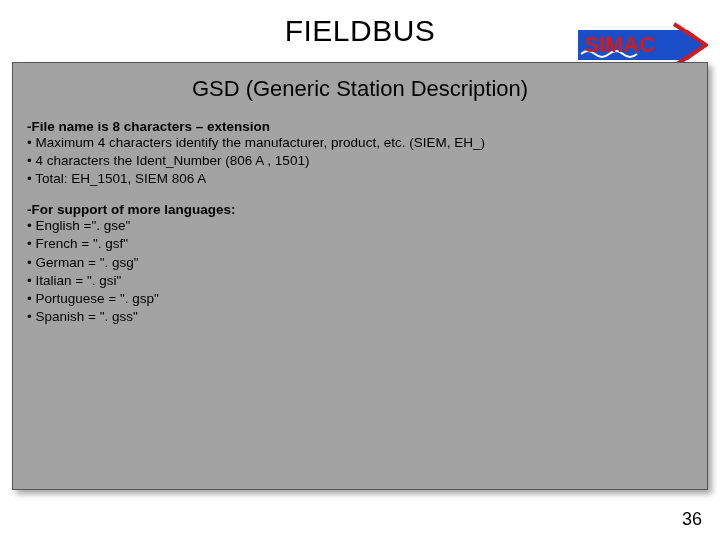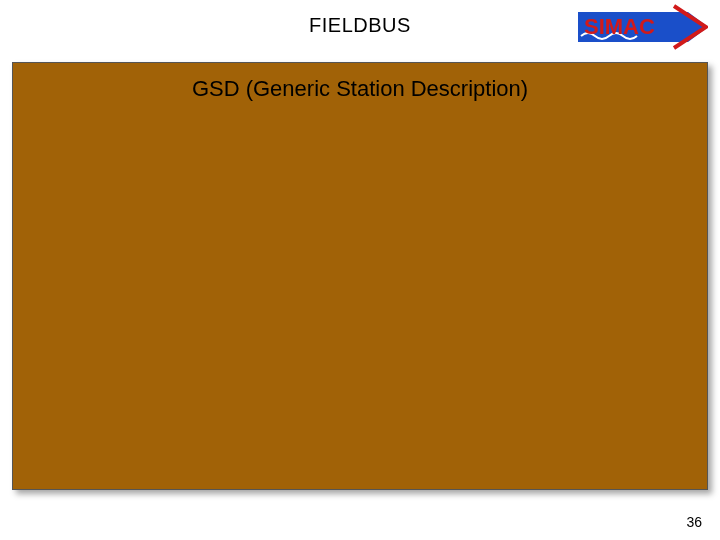--- a/index.html
+++ b/index.html
@@ -19,39 +19,39 @@
   .header {
     position: relative;
     height: 60px;
   }
   .title {
     position: absolute;
     left: 0; right: 0;
     top: 14px;
     text-align: center;
     font-family: "Verdana", Arial, sans-serif;
-    font-size: 20px;
+    font-size: 30px;
     color: #000;
     letter-spacing: 0.5px;
   }
   .logo {
     position: absolute;
     right: 12px;
-    top: 2px;
+    top: 20px;
     width: 130px;
     height: 50px;
   }
   .content-box {
     position: absolute;
     left: 12px;
     right: 12px;
     top: 62px;
     height: 428px;
     border: 1px solid #555;
-    background: #a16207;
+    background: #a3a3a3;
     box-shadow: 4px 4px 6px rgba(0,0,0,0.35);
     padding: 12px 14px 8px 14px;
   }
   .subtitle {
     text-align: center;
     font-family: "Verdana", Arial, sans-serif;
     font-size: 22px;
     color: #000;
     line-height: 1.25;
     margin-bottom: 16px;
@@ -67,21 +67,21 @@
     font-size: 13.5px;
     color: #000;
     line-height: 1.35;
   }
   .block { margin-bottom: 14px; }
   .pagenum {
     position: absolute;
     right: 18px;
     bottom: 10px;
     font-family: Arial, sans-serif;
-    font-size: 14px;
+    font-size: 18px;
     color: #000;
   }
 </style>
 </head>
 <body>
 
 <div class="slide">
 
   <div class="header">
     <div class="title">FIELDBUS</div>
@@ -96,18 +96,33 @@
         <path d="M96 4 L128 25 L96 46" fill="none" stroke="#d11a1a" stroke-width="4"></path>
       </svg>
     </div>
   </div>
 
   <div class="content-box">
     <div class="subtitle">
       <span>GSD (Generic Station Description)</span><br>
     </div>
 
+    <div class="block">
+      <div class="sec-head">-File name is 8 characters – extension</div>
+      <div class="sec-line">• Maximum 4 characters identify the manufacturer, product, etc. (SIEM, EH_)</div>
+      <div class="sec-line">• 4 characters the Ident_Number (806 A , 1501)</div>
+      <div class="sec-line">• Total: EH_1501, SIEM 806 A</div>
+    </div>
 
 
+    <div class="block">
+      <div class="sec-head">-For support of more languages:</div>
+      <div class="sec-line">• English =". gse"</div>
+      <div class="sec-line">• French = ". gsf"</div>
+      <div class="sec-line">• German = ". gsg"</div>
+      <div class="sec-line">• Italian = ". gsi"</div>
+      <div class="sec-line">• Portuguese = ". gsp"</div>
+      <div class="sec-line">• Spanish = ". gss"</div>
+    </div>
   </div>
 
   <div class="pagenum">36</div>
 </div>
 
 </body></html>

